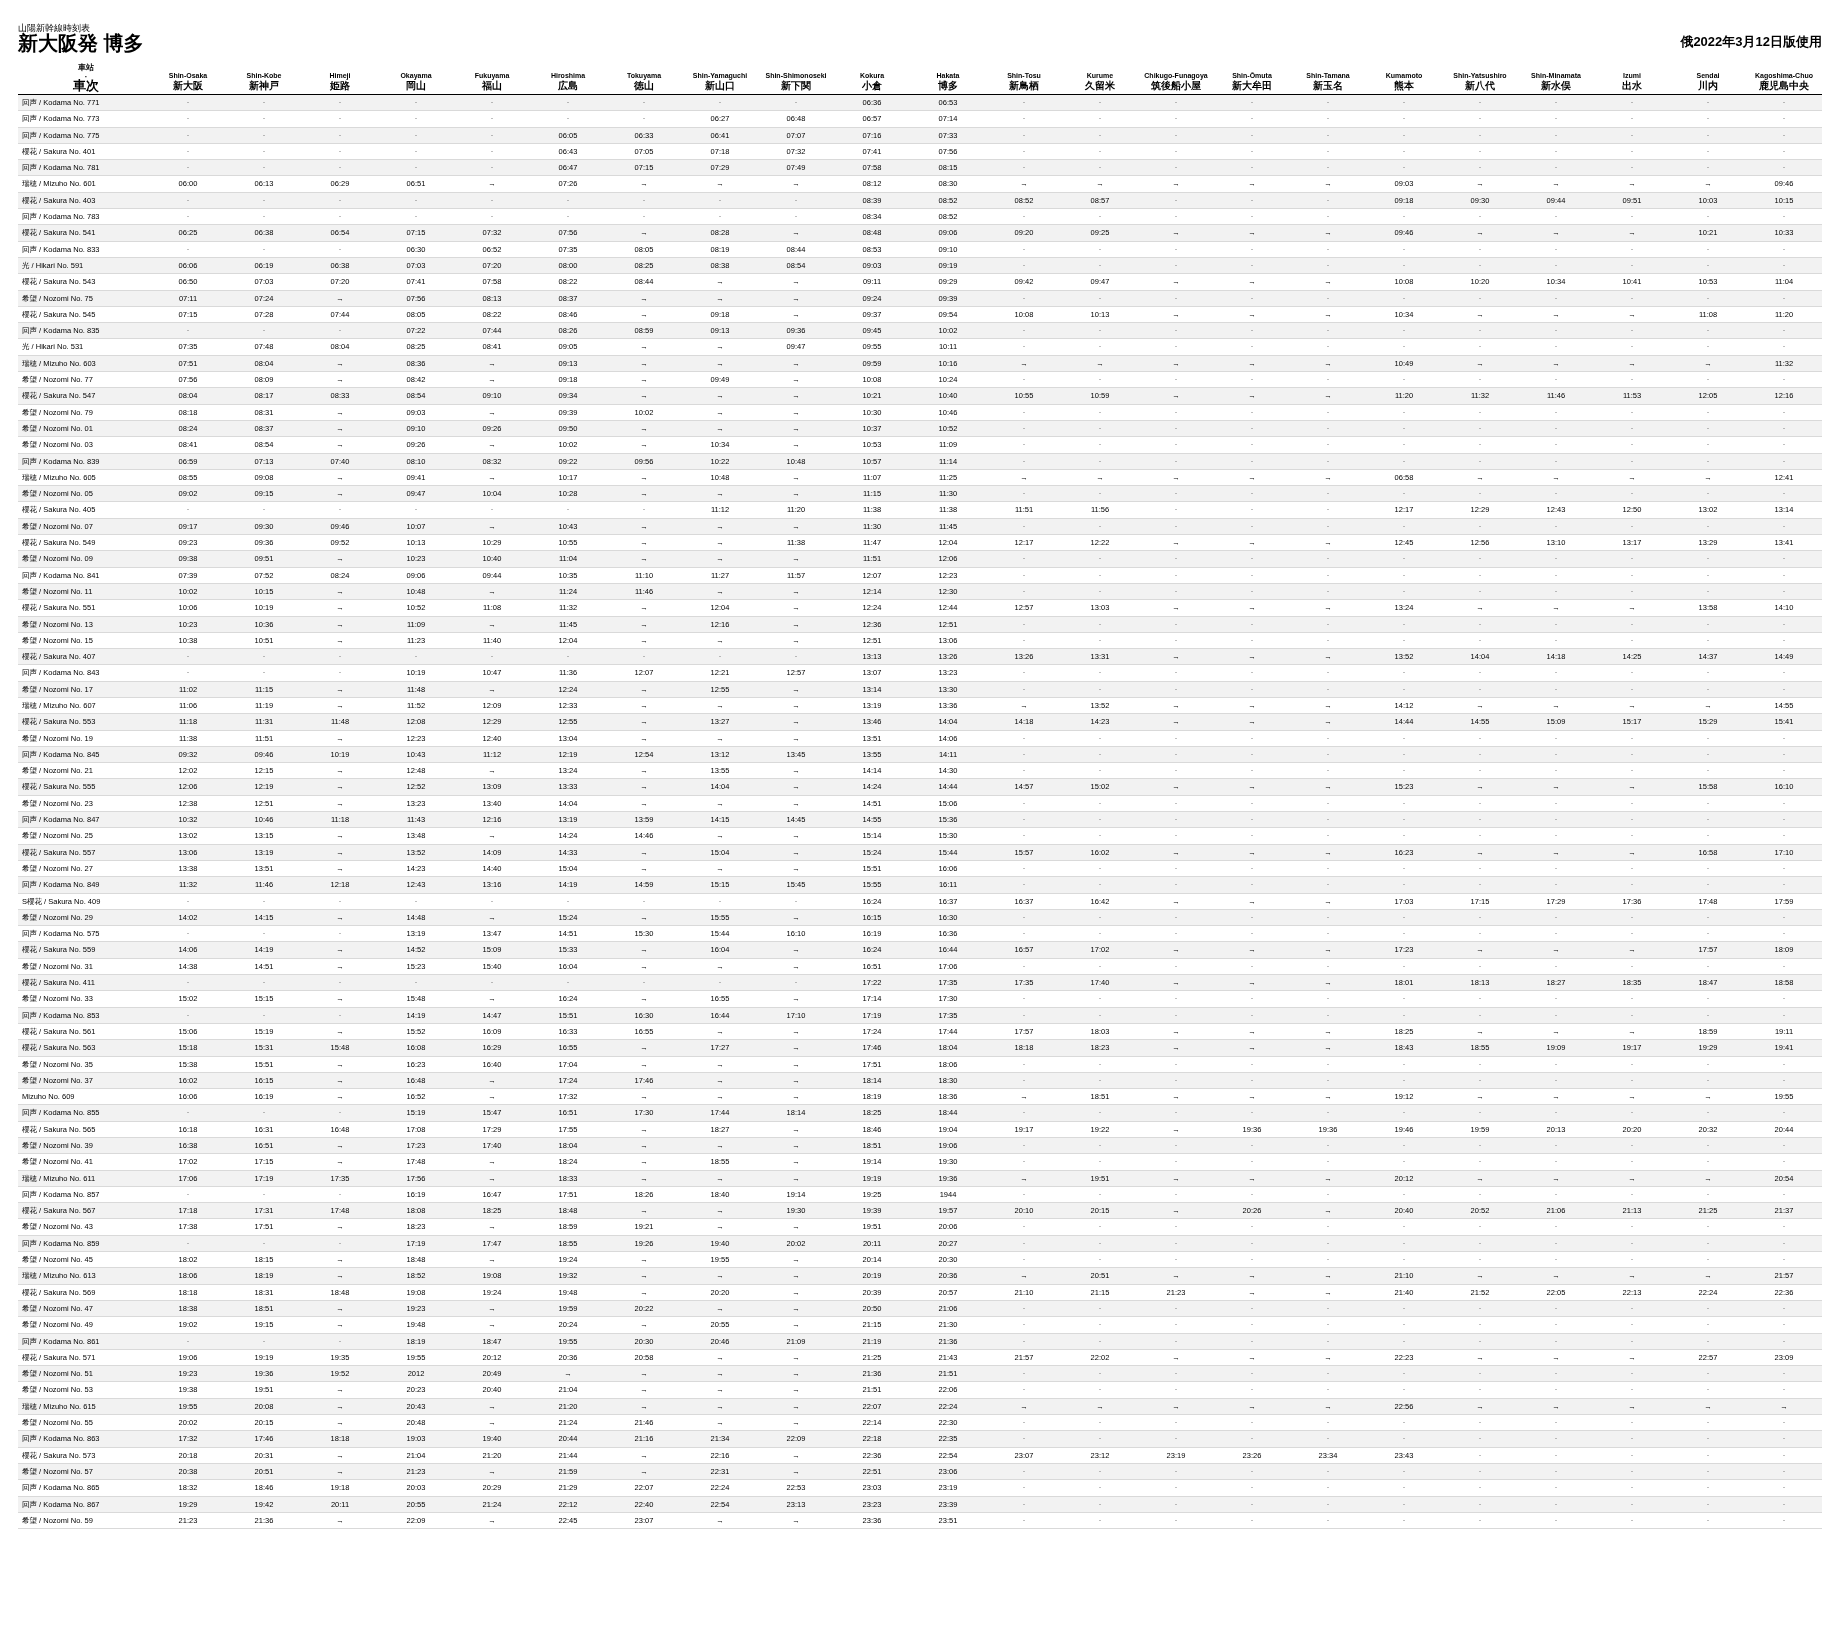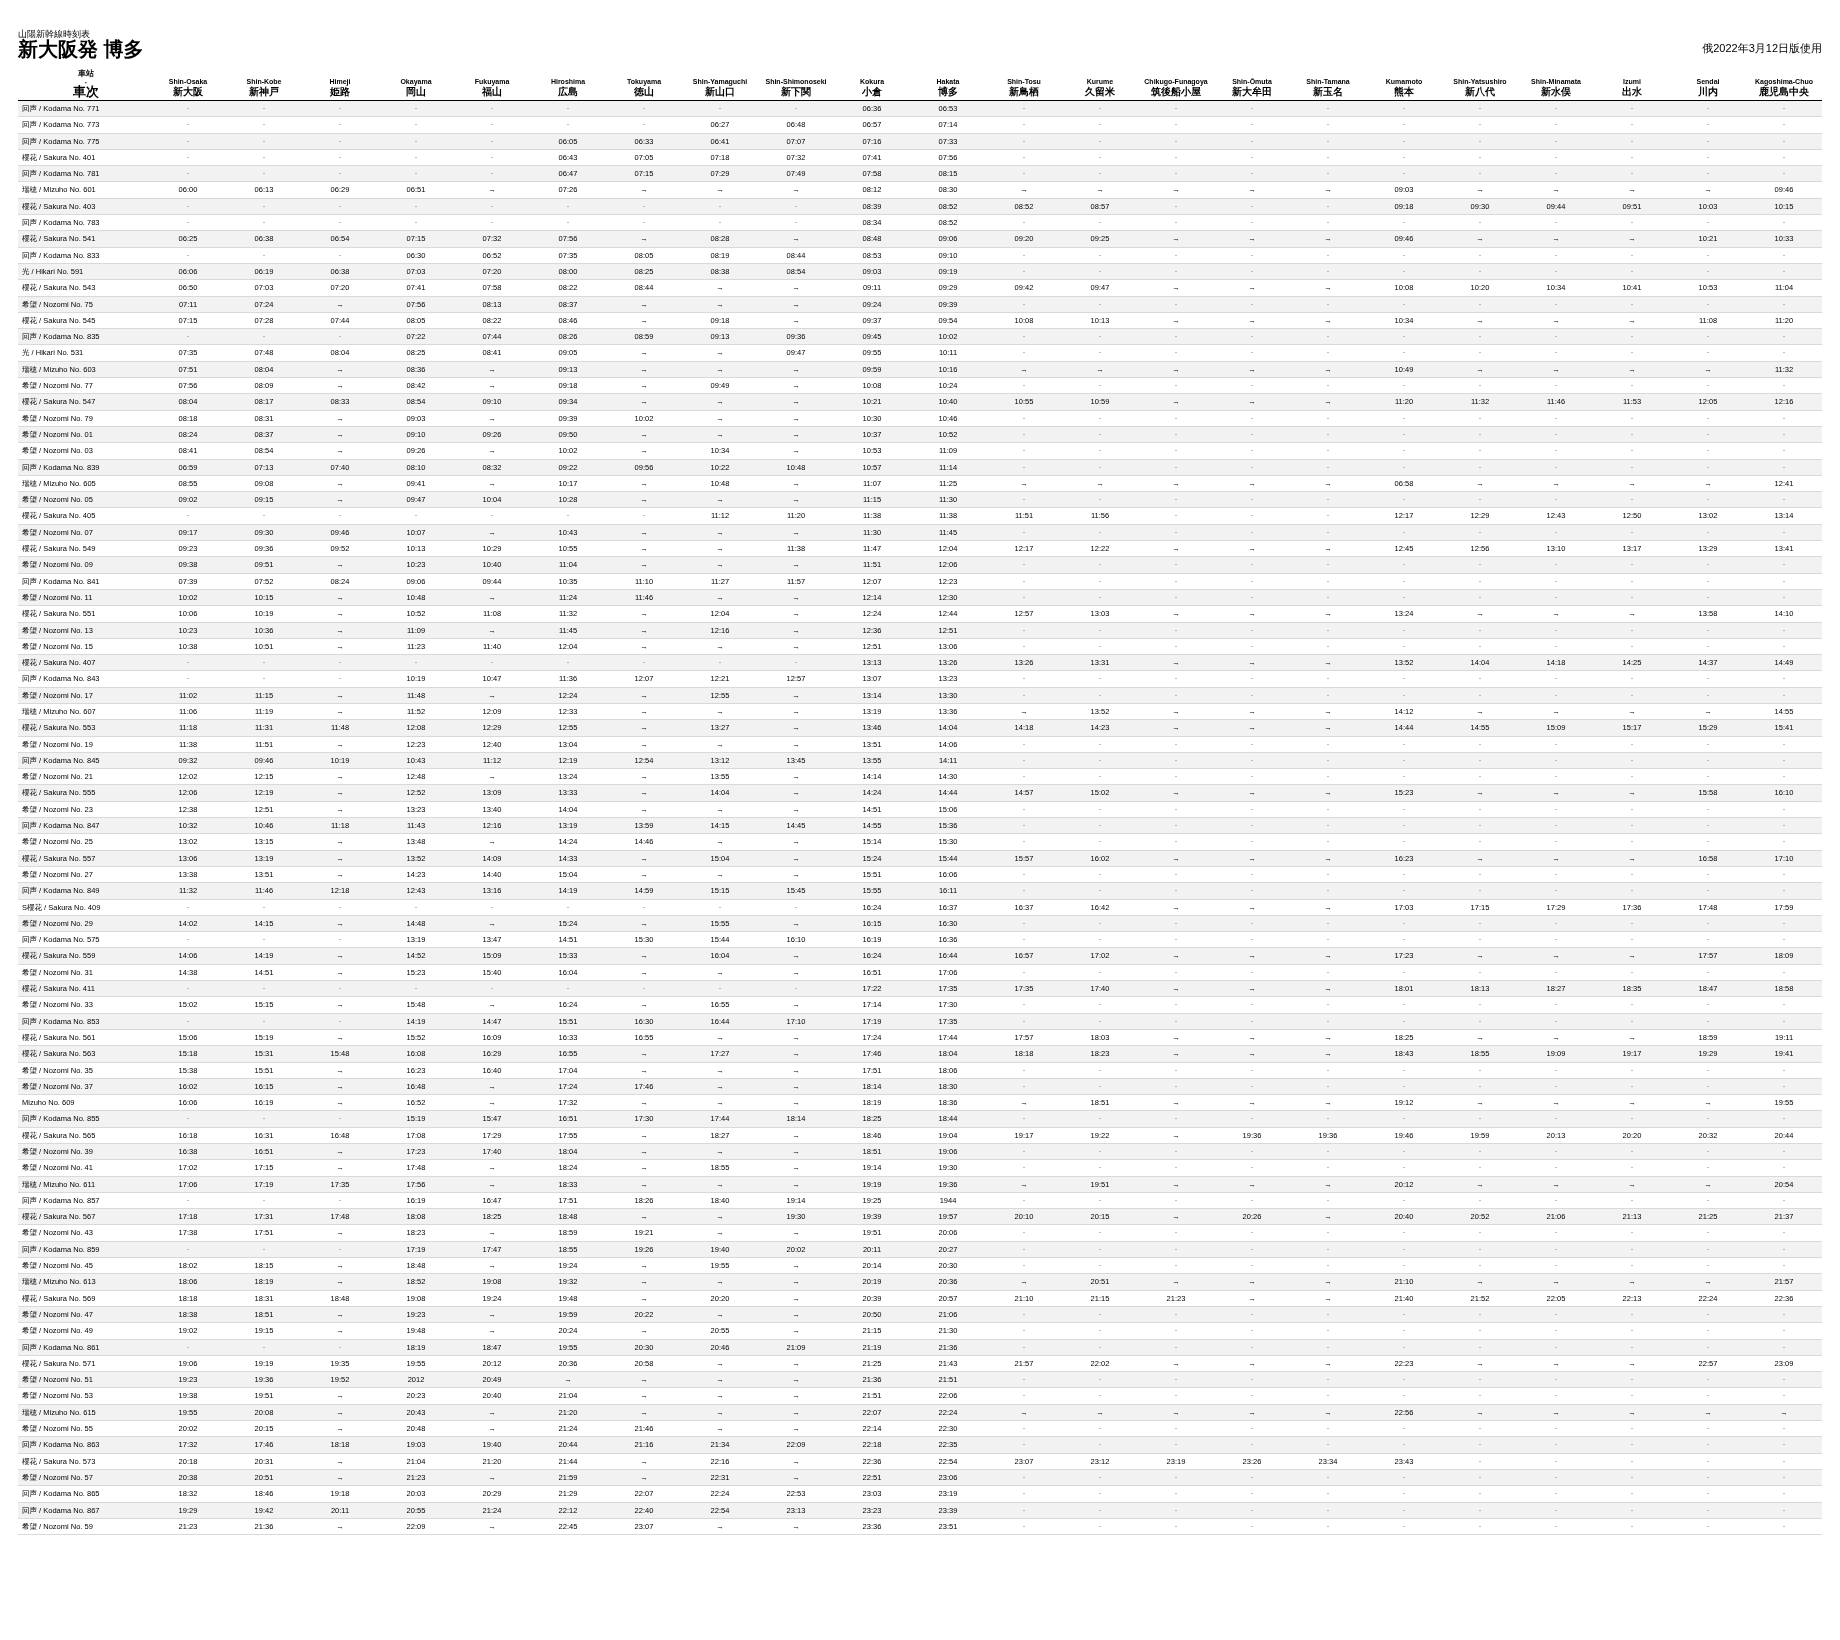--- a/index.html
+++ b/index.html
@@ -1,21 +1,21 @@
 <!DOCTYPE html>
 <html><head>
 <meta charset="utf-8">
 <style>
   html,body{margin:0;padding:0;background:#fff;}
   body{font-family:"Liberation Sans",sans-serif;color:#000;}
-  .page{width:1840px;box-sizing:border-box;padding:28px 18px 10px 18px;}
+  .page{width:1840px;box-sizing:border-box;padding:22px 18px 10px 18px;}
   .hdr{display:flex;align-items:flex-start;justify-content:space-between;}
   .hdr-left .line1{font-size:9px;line-height:12px;}
   .hdr-left .line2{font-size:20px;font-weight:bold;line-height:17px;margin-top:1px;}
-  .hdr-right{font-size:11px;line-height:12px;text-align:right;padding-top:14px;}
+  .hdr-right{font-size:13px;line-height:12px;text-align:right;padding-top:14px;font-weight:bold;}
   table{border-collapse:collapse;width:100%;table-layout:fixed;margin-top:8px;}
   th,td{font-size:7.5px;text-align:center;padding:0;height:15.3px;line-height:15.3px;
         overflow:hidden;white-space:nowrap;}
   thead th{font-size:7px;line-height:9px;height:auto;padding:3px 0 4px 0;vertical-align:bottom;
            border-bottom:1.4px solid #000;}
   thead th .en{display:block;font-size:7px;}
   thead th .jp{display:block;font-size:10px;font-weight:bold;margin-top:1px;}
   th.col-train{width:128px;text-align:left;padding-left:4px;}
   th.col-train .t1{display:block;font-size:8px;font-weight:bold;text-align:center;}
   th.col-train .t2{display:block;font-size:8px;text-align:center;}

